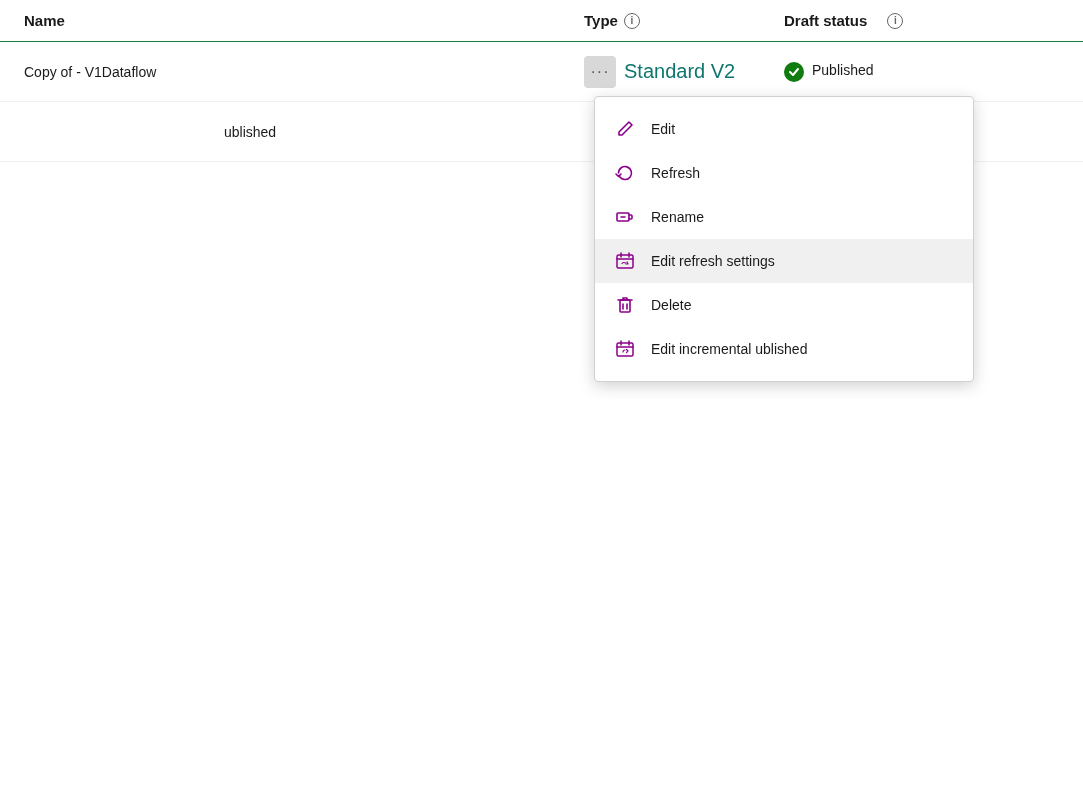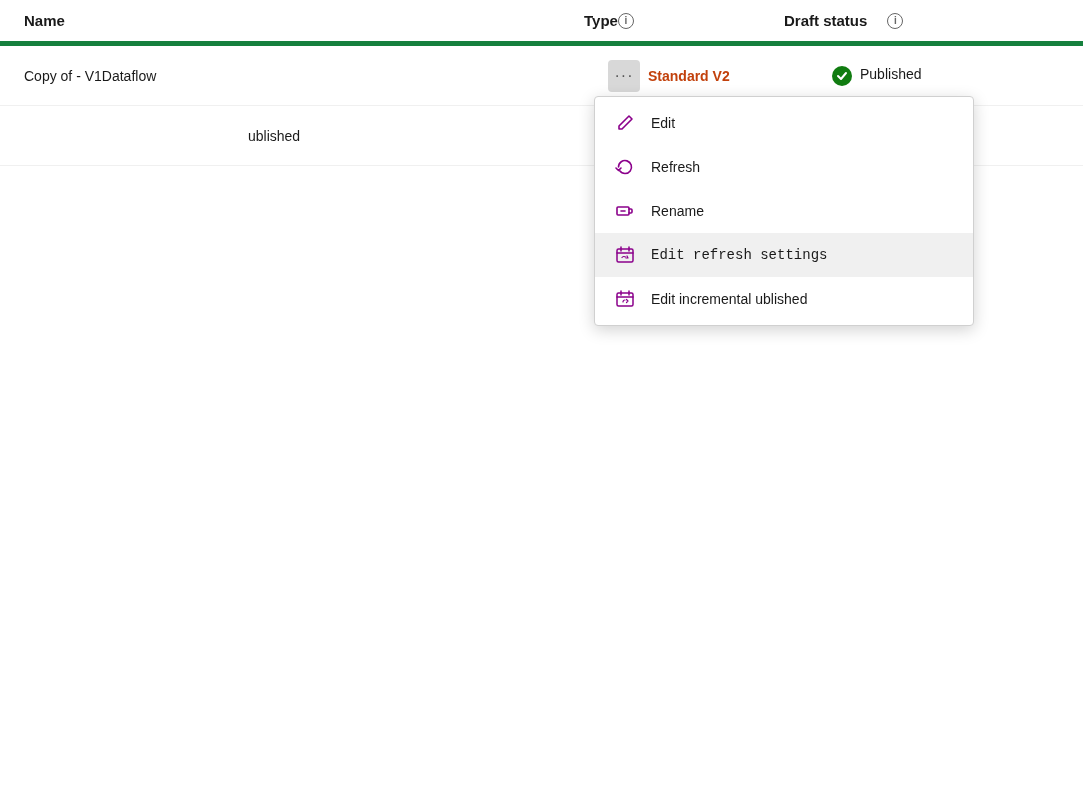--- a/index.html
+++ b/index.html
@@ -9,38 +9,39 @@
       width: 1083px;
       height: 795px;
       overflow: hidden;
       position: relative;
     }
 
     .table-header {
       display: flex;
       align-items: center;
       padding: 12px 24px;
-      border-bottom: 5px solid #15803d;
+      border-bottom: 1px solid #15803d;
       background: #ffffff;
     }
 
     .col-name {
       flex: 0 0 560px;
       font-weight: 700;
       font-size: 15px;
       color: #1a1a1a;
     }
 
     .col-type {
       flex: 0 0 200px;
       font-weight: 700;
       font-size: 15px;
       color: #1a1a1a;
       display: flex;
       align-items: center;
+      gap: 6px;
     }
 
     .col-draft {
       flex: 1;
       font-weight: 700;
       font-size: 15px;
       color: #1a1a1a;
       display: flex;
       align-items: center;
       gap: 20px;
@@ -59,21 +60,20 @@
       color: #666;
     }
 
     .table-row {
       display: flex;
       align-items: center;
       padding: 0 24px;
       height: 60px;
       border-bottom: 1px solid #f0f0f0;
       position: relative;
-      gap: 24px;
     }
 
     .row-name {
       flex: 0 0 560px;
       font-size: 14px;
       color: #1a1a1a;
     }
 
     .row-type-area {
       flex: 0 0 200px;
@@ -91,23 +91,22 @@
       cursor: pointer;
       display: flex;
       align-items: center;
       justify-content: center;
       font-size: 16px;
       color: #555;
       letter-spacing: 1px;
     }
 
     .row-type-text {
-      font-size: 14px;
-      color: #c2410c;
-      font-weight: bold;
+      font-size: 20px;
+      color: #0f766e;
     }
 
     .row-status {
       flex: 1;
       display: flex;
       align-items: flex-start;
       gap: 8px;
       font-size: 14px;
       color: #1a1a1a;
     }
@@ -128,36 +127,35 @@
     .context-menu {
       position: absolute;
       top: 96px;
       left: 594px;
       width: 380px;
       background: #ffffff;
       border: 1px solid #d0d0d0;
       border-radius: 4px;
       box-shadow: 0 4px 16px rgba(0,0,0,0.18);
       z-index: 100;
-      padding: 4px 0;
+      padding: 10px 0;
     }
 
     .menu-item {
       display: flex;
       align-items: center;
       gap: 16px;
       padding: 12px 20px;
       cursor: pointer;
       font-size: 14px;
       color: #1a1a1a;
     }
 
     .menu-item.active {
       background: #f0f0f0;
-      font-family: Liberation Mono, monospace;
     }
 
     .menu-icon {
       width: 20px;
       height: 20px;
       display: flex;
       align-items: center;
       justify-content: center;
       color: #8b008b;
       font-size: 18px;
@@ -257,20 +255,32 @@
         <line x1="6" y1="2" x2="6" y2="6"></line>
         <line x1="14" y1="2" x2="14" y2="6"></line>
         <path d="M7 12.5a2.5 2.5 0 0 1 3.5-.5" stroke-width="1.2"></path>
         <polyline points="12,11 13,13 11,13" stroke-width="1.2"></polyline>
       </svg>
     </span>
     <span class="menu-label">Edit refresh settings</span>
   </div>
 
 
+  <div class="menu-item">
+    <span class="menu-icon">
+      <svg class="svg-icon" viewBox="0 0 20 20" fill="none" stroke="#8b008b" stroke-width="1.6" stroke-linecap="round" stroke-linejoin="round">
+        <polyline points="3,5 17,5"></polyline>
+        <path d="M8 5V3h4v2"></path>
+        <rect x="5" y="5" width="10" height="12" rx="1"></rect>
+        <line x1="8" y1="9" x2="8" y2="14"></line>
+        <line x1="12" y1="9" x2="12" y2="14"></line>
+      </svg>
+    </span>
+    <span class="menu-label">Delete</span>
+  </div>
 
   <div class="menu-item">
     <span class="menu-icon">
       <svg class="svg-icon" viewBox="0 0 20 20" fill="none" stroke="#8b008b" stroke-width="1.5" stroke-linecap="round" stroke-linejoin="round">
         <rect x="2" y="4" width="16" height="13" rx="1.5"></rect>
         <line x1="2" y1="8" x2="18" y2="8"></line>
         <line x1="6" y1="2" x2="6" y2="6"></line>
         <line x1="14" y1="2" x2="14" y2="6"></line>
         <path d="M8 13a2 2 0 0 1 2-2" stroke-width="1.2"></path>
         <polyline points="11.5,10.5 13,12 11.5,13.5" stroke-width="1.2"></polyline>

